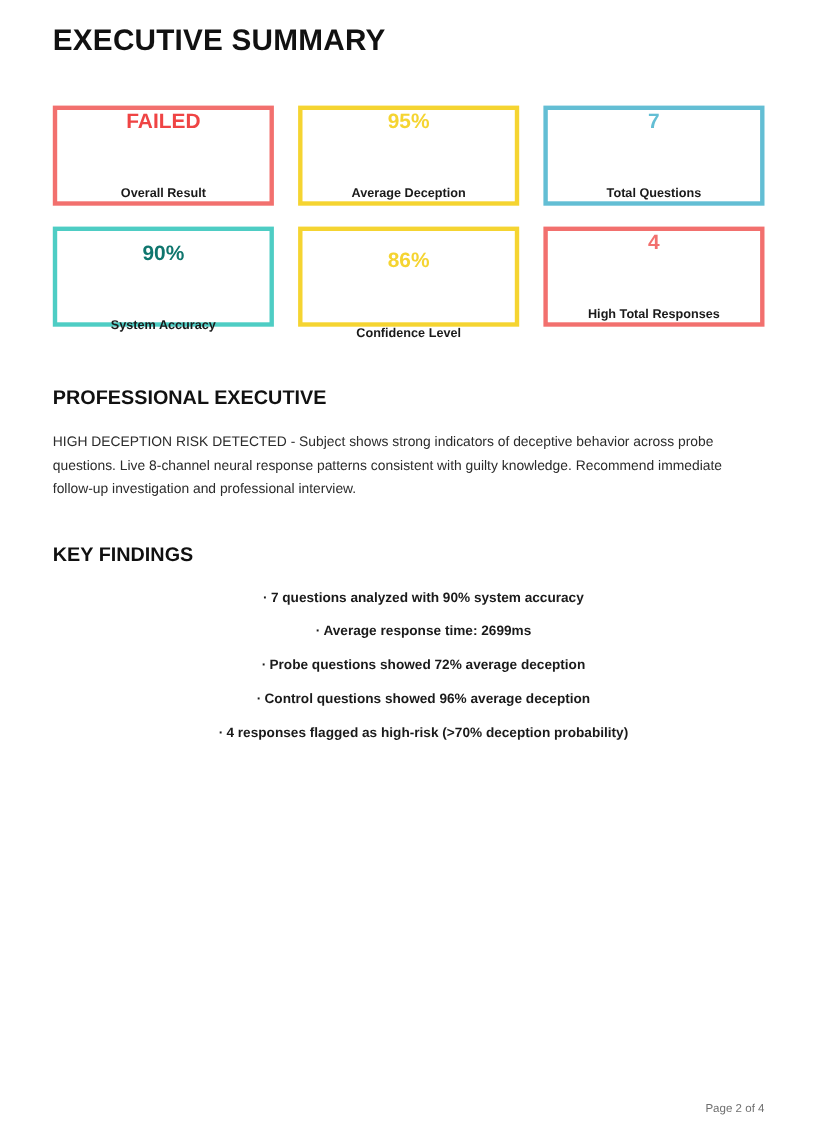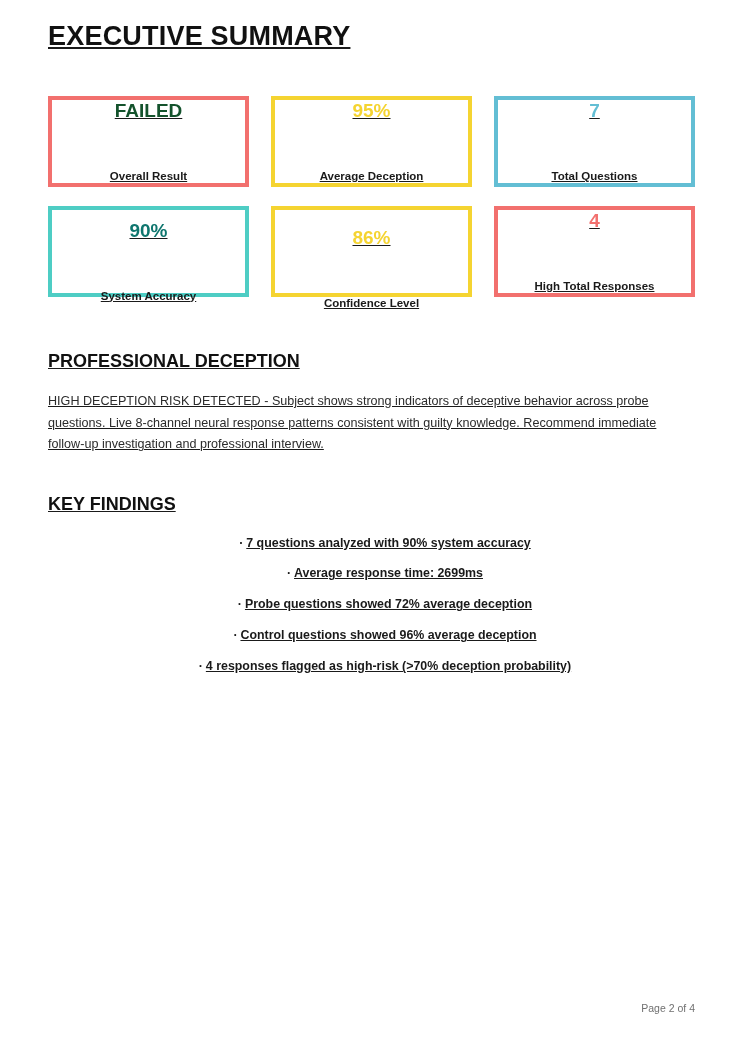--- a/index.html
+++ b/index.html
@@ -14,21 +14,20 @@
     color: #1a1a1a;
     position: relative;
     overflow: hidden;
   }
   .page {
     position: relative;
     width: 743px;
     height: 1044px;
     box-sizing: border-box;
     padding: 0 48px;
-    text-decoration: underline;
   }
   .page-title {
     font-size: 27px;
     font-weight: bold;
     letter-spacing: 0.2px;
     color: #111111;
     margin: 0;
     padding-top: 20px;
     line-height: 1.2;
   }
@@ -111,21 +110,21 @@
 </head>
 <body>
 
 <div class="page">
 
   <h1 class="page-title">EXECUTIVE SUMMARY</h1>
 
   <div class="metrics-grid">
 
     <div class="metric-card" style="border-color: rgb(242, 112, 110);">
-      <div class="metric-value" style="color: #14532d;">FAILED</div>
+      <div class="metric-value" style="color: #ef4444;">FAILED</div>
       <div class="metric-label">Overall Result</div>
     </div>
 
     <div class="metric-card" style="border-color: rgb(245, 212, 49);">
       <div class="metric-value" style="color: rgb(245, 212, 49);">95%</div>
       <div class="metric-label">Average Deception</div>
     </div>
 
     <div class="metric-card" style="border-color: rgb(99, 190, 212);">
       <div class="metric-value" style="color: rgb(99, 190, 212);">7</div>
@@ -143,21 +142,21 @@
     </div>
 
     <div class="metric-card" style="border-color: rgb(242, 112, 110);">
       <div class="metric-value" style="color: rgb(242, 112, 110);">4</div>
       <div class="metric-label">High Total Responses</div>
     </div>
 
   </div>
 
   <div class="assessment-section">
-    <h2 class="section-heading">PROFESSIONAL DECEPTION</h2>
+    <h2 class="section-heading">PROFESSIONAL EXECUTIVE</h2>
     <p class="assessment-body">HIGH DECEPTION RISK DETECTED - Subject shows strong indicators of deceptive behavior across probe questions. Live 8-channel neural response patterns consistent with guilty knowledge. Recommend immediate follow-up investigation and professional interview.</p>
   </div>
 
   <div class="findings-section">
     <h2 class="section-heading">KEY FINDINGS</h2>
     <ul class="findings-list">
       <li><span class="bullet">·</span><span>7 questions analyzed with 90% system accuracy</span></li>
       <li><span class="bullet">·</span><span>Average response time: 2699ms</span></li>
       <li><span class="bullet">·</span><span>Probe questions showed 72% average deception</span></li>
       <li><span class="bullet">·</span><span>Control questions showed 96% average deception</span></li>

